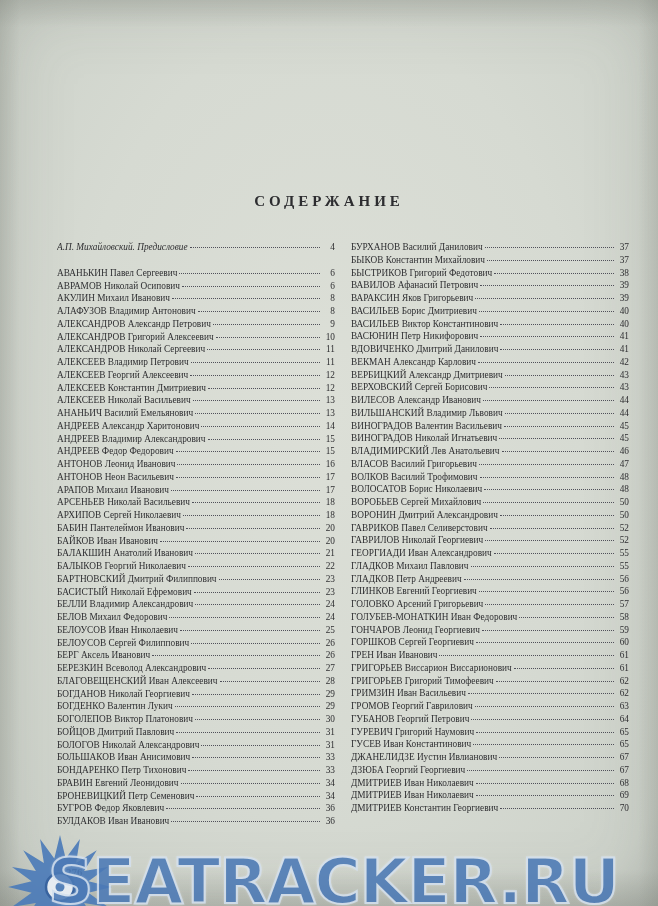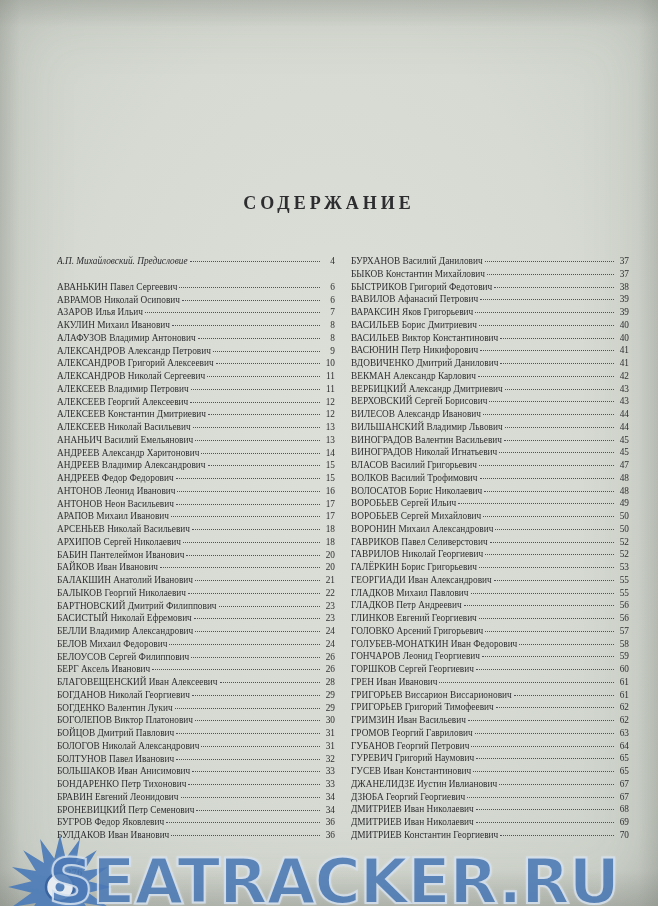--- a/index.html
+++ b/index.html
@@ -17,25 +17,25 @@
     content:"";position:absolute;inset:0;pointer-events:none;
     background:
       linear-gradient(180deg, rgba(110,115,105,0.20) 0%, rgba(110,115,105,0) 3%),
       linear-gradient(90deg, rgba(110,115,105,0.18) 0%, rgba(110,115,105,0) 3%),
       linear-gradient(270deg, rgba(110,115,105,0.15) 0%, rgba(110,115,105,0) 3%),
       linear-gradient(0deg, rgba(100,105,95,0.22) 0%, rgba(100,105,95,0) 4%);
     box-shadow: inset 0 0 70px rgba(95,100,90,0.25);
   }
   .title{
     position:absolute;top:193px;left:0;right:0;margin:0;
-    text-align:center;font-size:18px;font-weight:bold;
+    text-align:center;font-size:15px;font-weight:bold;
     letter-spacing:4px;color:#2d2d30;
   }
   .columns{
-    position:absolute;top:255px;left:57px;width:572px;
+    position:absolute;top:241px;left:57px;width:572px;
     display:flex;gap:16px;
   }
   .col{flex:1;min-width:0;}
   .toc-row{
     display:flex;align-items:baseline;height:12.75px;
     font-size:9.3px;color:#2e2e31;line-height:12.75px;white-space:nowrap;
   }
   .toc-row .nm{flex:0 1 auto;overflow:hidden;}
   .toc-row .ldr{
     flex:1 1 auto;min-width:8px;margin:0 2px;
@@ -80,25 +80,20 @@
             <span class="nm">АВАНЬКИН Павел Сергеевич</span>
             <span class="ldr"></span>
             <span class="pg">6</span>
           </div>
           <div class="toc-row">
             <span class="nm">АВРАМОВ Николай Осипович</span>
             <span class="ldr"></span>
             <span class="pg">6</span>
           </div>
           <div class="toc-row">
-            <span class="nm">АЗАРОВ Илья Ильич</span>
-            <span class="ldr"></span>
-            <span class="pg">7</span>
-          </div>
-          <div class="toc-row">
             <span class="nm">АКУЛИН Михаил Иванович</span>
             <span class="ldr"></span>
             <span class="pg">8</span>
           </div>
           <div class="toc-row">
             <span class="nm">АЛАФУЗОВ Владимир Антонович</span>
             <span class="ldr"></span>
             <span class="pg">8</span>
           </div>
           <div class="toc-row">
@@ -215,30 +210,40 @@
             <span class="nm">БЕЛЛИ Владимир Александрович</span>
             <span class="ldr"></span>
             <span class="pg">24</span>
           </div>
           <div class="toc-row">
             <span class="nm">БЕЛОВ Михаил Федорович</span>
             <span class="ldr"></span>
             <span class="pg">24</span>
           </div>
           <div class="toc-row">
+            <span class="nm">БЕЛОУСОВ Иван Николаевич</span>
+            <span class="ldr"></span>
+            <span class="pg">25</span>
+          </div>
+          <div class="toc-row">
             <span class="nm">БЕЛОУСОВ Сергей Филиппович</span>
             <span class="ldr"></span>
             <span class="pg">26</span>
           </div>
           <div class="toc-row">
             <span class="nm">БЕРГ Аксель Иванович</span>
             <span class="ldr"></span>
             <span class="pg">26</span>
           </div>
           <div class="toc-row">
+            <span class="nm">БЕРЕЗКИН Всеволод Александрович</span>
+            <span class="ldr"></span>
+            <span class="pg">27</span>
+          </div>
+          <div class="toc-row">
             <span class="nm">БЛАГОВЕЩЕНСКИЙ Иван Алексеевич</span>
             <span class="ldr"></span>
             <span class="pg">28</span>
           </div>
           <div class="toc-row">
             <span class="nm">БОГДАНОВ Николай Георгиевич</span>
             <span class="ldr"></span>
             <span class="pg">29</span>
           </div>
           <div class="toc-row">
@@ -253,25 +258,20 @@
           </div>
           <div class="toc-row">
             <span class="nm">БОЙЦОВ Дмитрий Павлович</span>
             <span class="ldr"></span>
             <span class="pg">31</span>
           </div>
           <div class="toc-row">
             <span class="nm">БОЛОГОВ Николай Александрович</span>
             <span class="ldr"></span>
             <span class="pg">31</span>
-          </div>
-          <div class="toc-row">
-            <span class="nm">БОЛТУНОВ Павел Иванович</span>
-            <span class="ldr"></span>
-            <span class="pg">32</span>
           </div>
           <div class="toc-row">
             <span class="nm">БОЛЬШАКОВ Иван Анисимович</span>
             <span class="ldr"></span>
             <span class="pg">33</span>
           </div>
           <div class="toc-row">
             <span class="nm">БОНДАРЕНКО Петр Тихонович</span>
             <span class="ldr"></span>
             <span class="pg">33</span>
@@ -374,63 +374,58 @@
             <span class="nm">ВИНОГРАДОВ Валентин Васильевич</span>
             <span class="ldr"></span>
             <span class="pg">45</span>
           </div>
           <div class="toc-row">
             <span class="nm">ВИНОГРАДОВ Николай Игнатьевич</span>
             <span class="ldr"></span>
             <span class="pg">45</span>
           </div>
           <div class="toc-row">
+            <span class="nm">ВЛАДИМИРСКИЙ Лев Анатольевич</span>
+            <span class="ldr"></span>
+            <span class="pg">46</span>
+          </div>
+          <div class="toc-row">
             <span class="nm">ВЛАСОВ Василий Григорьевич</span>
             <span class="ldr"></span>
             <span class="pg">47</span>
           </div>
           <div class="toc-row">
             <span class="nm">ВОЛКОВ Василий Трофимович</span>
             <span class="ldr"></span>
             <span class="pg">48</span>
           </div>
           <div class="toc-row">
             <span class="nm">ВОЛОСАТОВ Борис Николаевич</span>
             <span class="ldr"></span>
             <span class="pg">48</span>
           </div>
           <div class="toc-row">
-            <span class="nm">ВОРОБЬЕВ Сергей Ильич</span>
-            <span class="ldr"></span>
-            <span class="pg">49</span>
-          </div>
-          <div class="toc-row">
             <span class="nm">ВОРОБЬЕВ Сергей Михайлович</span>
             <span class="ldr"></span>
             <span class="pg">50</span>
           </div>
           <div class="toc-row">
-            <span class="nm">ВОРОНИН Михаил Александрович</span>
+            <span class="nm">ВОРОНИН Дмитрий Александрович</span>
             <span class="ldr"></span>
             <span class="pg">50</span>
           </div>
           <div class="toc-row">
             <span class="nm">ГАВРИКОВ Павел Селиверстович</span>
             <span class="ldr"></span>
             <span class="pg">52</span>
           </div>
           <div class="toc-row">
             <span class="nm">ГАВРИЛОВ Николай Георгиевич</span>
             <span class="ldr"></span>
             <span class="pg">52</span>
-          </div>
-          <div class="toc-row">
-            <span class="nm">ГАЛЁРКИН Борис Григорьевич</span>
-            <span class="ldr"></span>
-            <span class="pg">53</span>
           </div>
           <div class="toc-row">
             <span class="nm">ГЕОРГИАДИ Иван Александрович</span>
             <span class="ldr"></span>
             <span class="pg">55</span>
           </div>
           <div class="toc-row">
             <span class="nm">ГЛАДКОВ Михаил Павлович</span>
             <span class="ldr"></span>
             <span class="pg">55</span>

